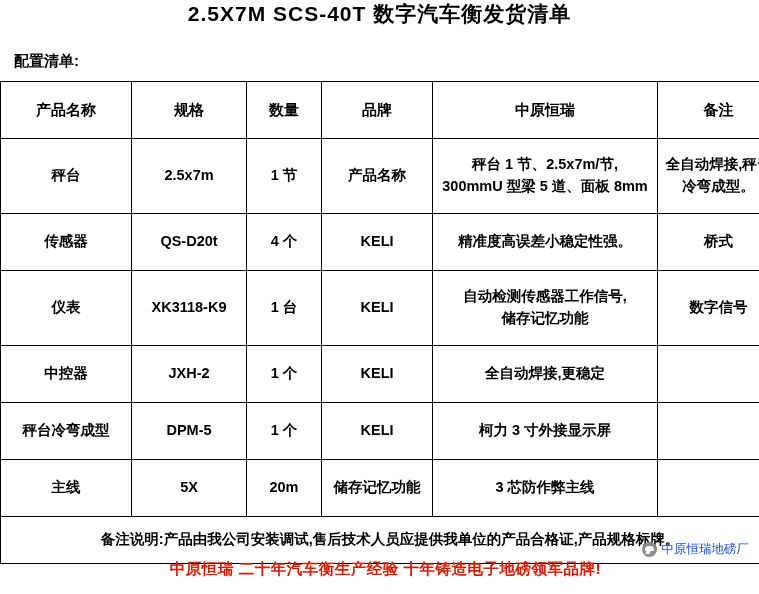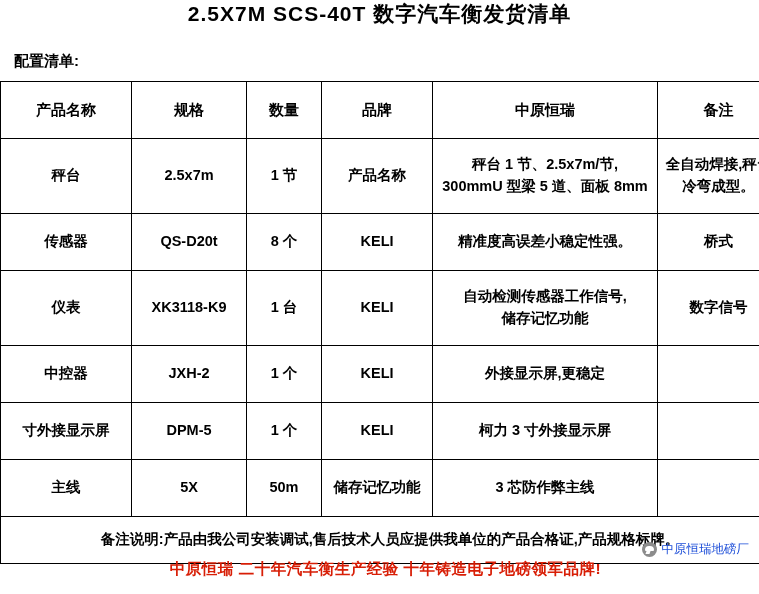--- a/index.html
+++ b/index.html
@@ -148,54 +148,54 @@
         <td class="col-spec">2.5x7m</td>
         <td class="col-qty">1 节</td>
         <td class="col-brand">产品名称</td>
         <td class="col-tech multi">秤台 1 节、2.5x7m/节,
 300mmU 型梁 5 道、面板 8mm</td>
         <td class="col-remark multi">全自动焊接,秤台冷弯成型。</td>
       </tr>
       <tr class="row-med">
         <td class="col-name">传感器</td>
         <td class="col-spec">QS-D20t</td>
-        <td class="col-qty">8 个</td>
+        <td class="col-qty">4 个</td>
         <td class="col-brand">KELI</td>
         <td class="col-tech multi">精准度高误差小稳定性强。</td>
         <td class="col-remark multi">桥式</td>
       </tr>
       <tr class="row-tall">
         <td class="col-name">仪表</td>
         <td class="col-spec">XK3118-K9</td>
         <td class="col-qty">1 台</td>
         <td class="col-brand">KELI</td>
         <td class="col-tech multi">自动检测传感器工作信号,
 储存记忆功能</td>
         <td class="col-remark multi">数字信号</td>
       </tr>
       <tr class="row-med">
         <td class="col-name">中控器</td>
         <td class="col-spec">JXH-2</td>
         <td class="col-qty">1 个</td>
         <td class="col-brand">KELI</td>
-        <td class="col-tech multi">外接显示屏,更稳定</td>
+        <td class="col-tech multi">全自动焊接,更稳定</td>
         <td class="col-remark multi"></td>
       </tr>
       <tr class="row-med">
-        <td class="col-name">寸外接显示屏</td>
+        <td class="col-name">秤台冷弯成型</td>
         <td class="col-spec">DPM-5</td>
         <td class="col-qty">1 个</td>
         <td class="col-brand">KELI</td>
         <td class="col-tech multi">柯力 3 寸外接显示屏</td>
         <td class="col-remark multi"></td>
       </tr>
       <tr class="row-med">
         <td class="col-name">主线</td>
         <td class="col-spec">5X</td>
-        <td class="col-qty">50m</td>
+        <td class="col-qty">20m</td>
         <td class="col-brand">储存记忆功能</td>
         <td class="col-tech multi">3 芯防作弊主线</td>
         <td class="col-remark multi"></td>
       </tr>
       <tr>
         <td class="note" colspan="6">备注说明:产品由我公司安装调试,售后技术人员应提供我单位的产品合格证,产品规格标牌。</td>
       </tr>
     </tbody>
   </table>
 

